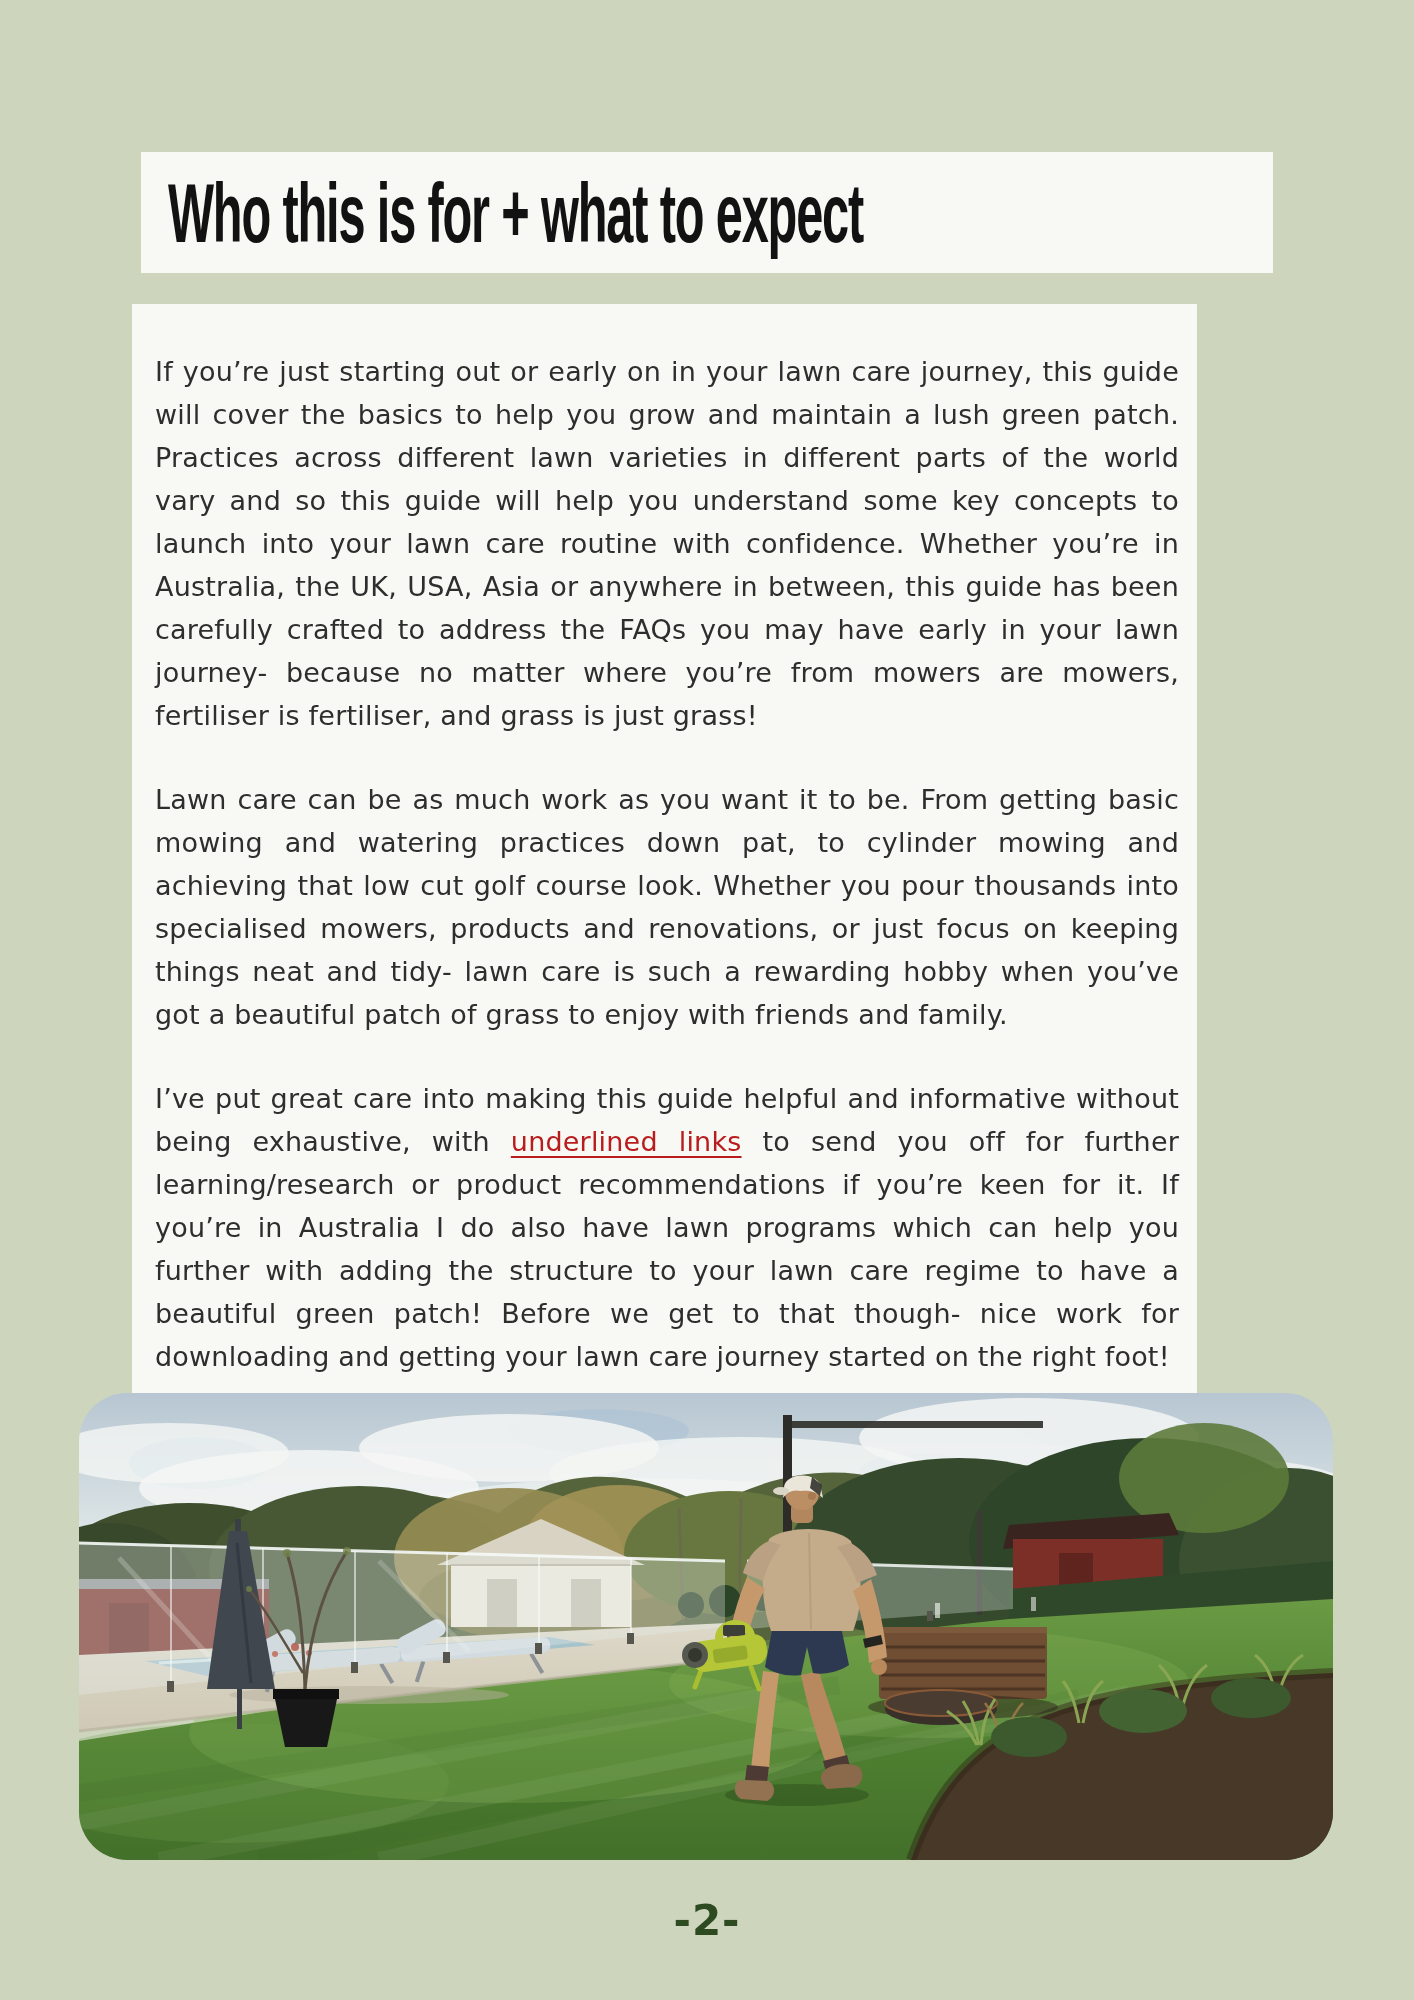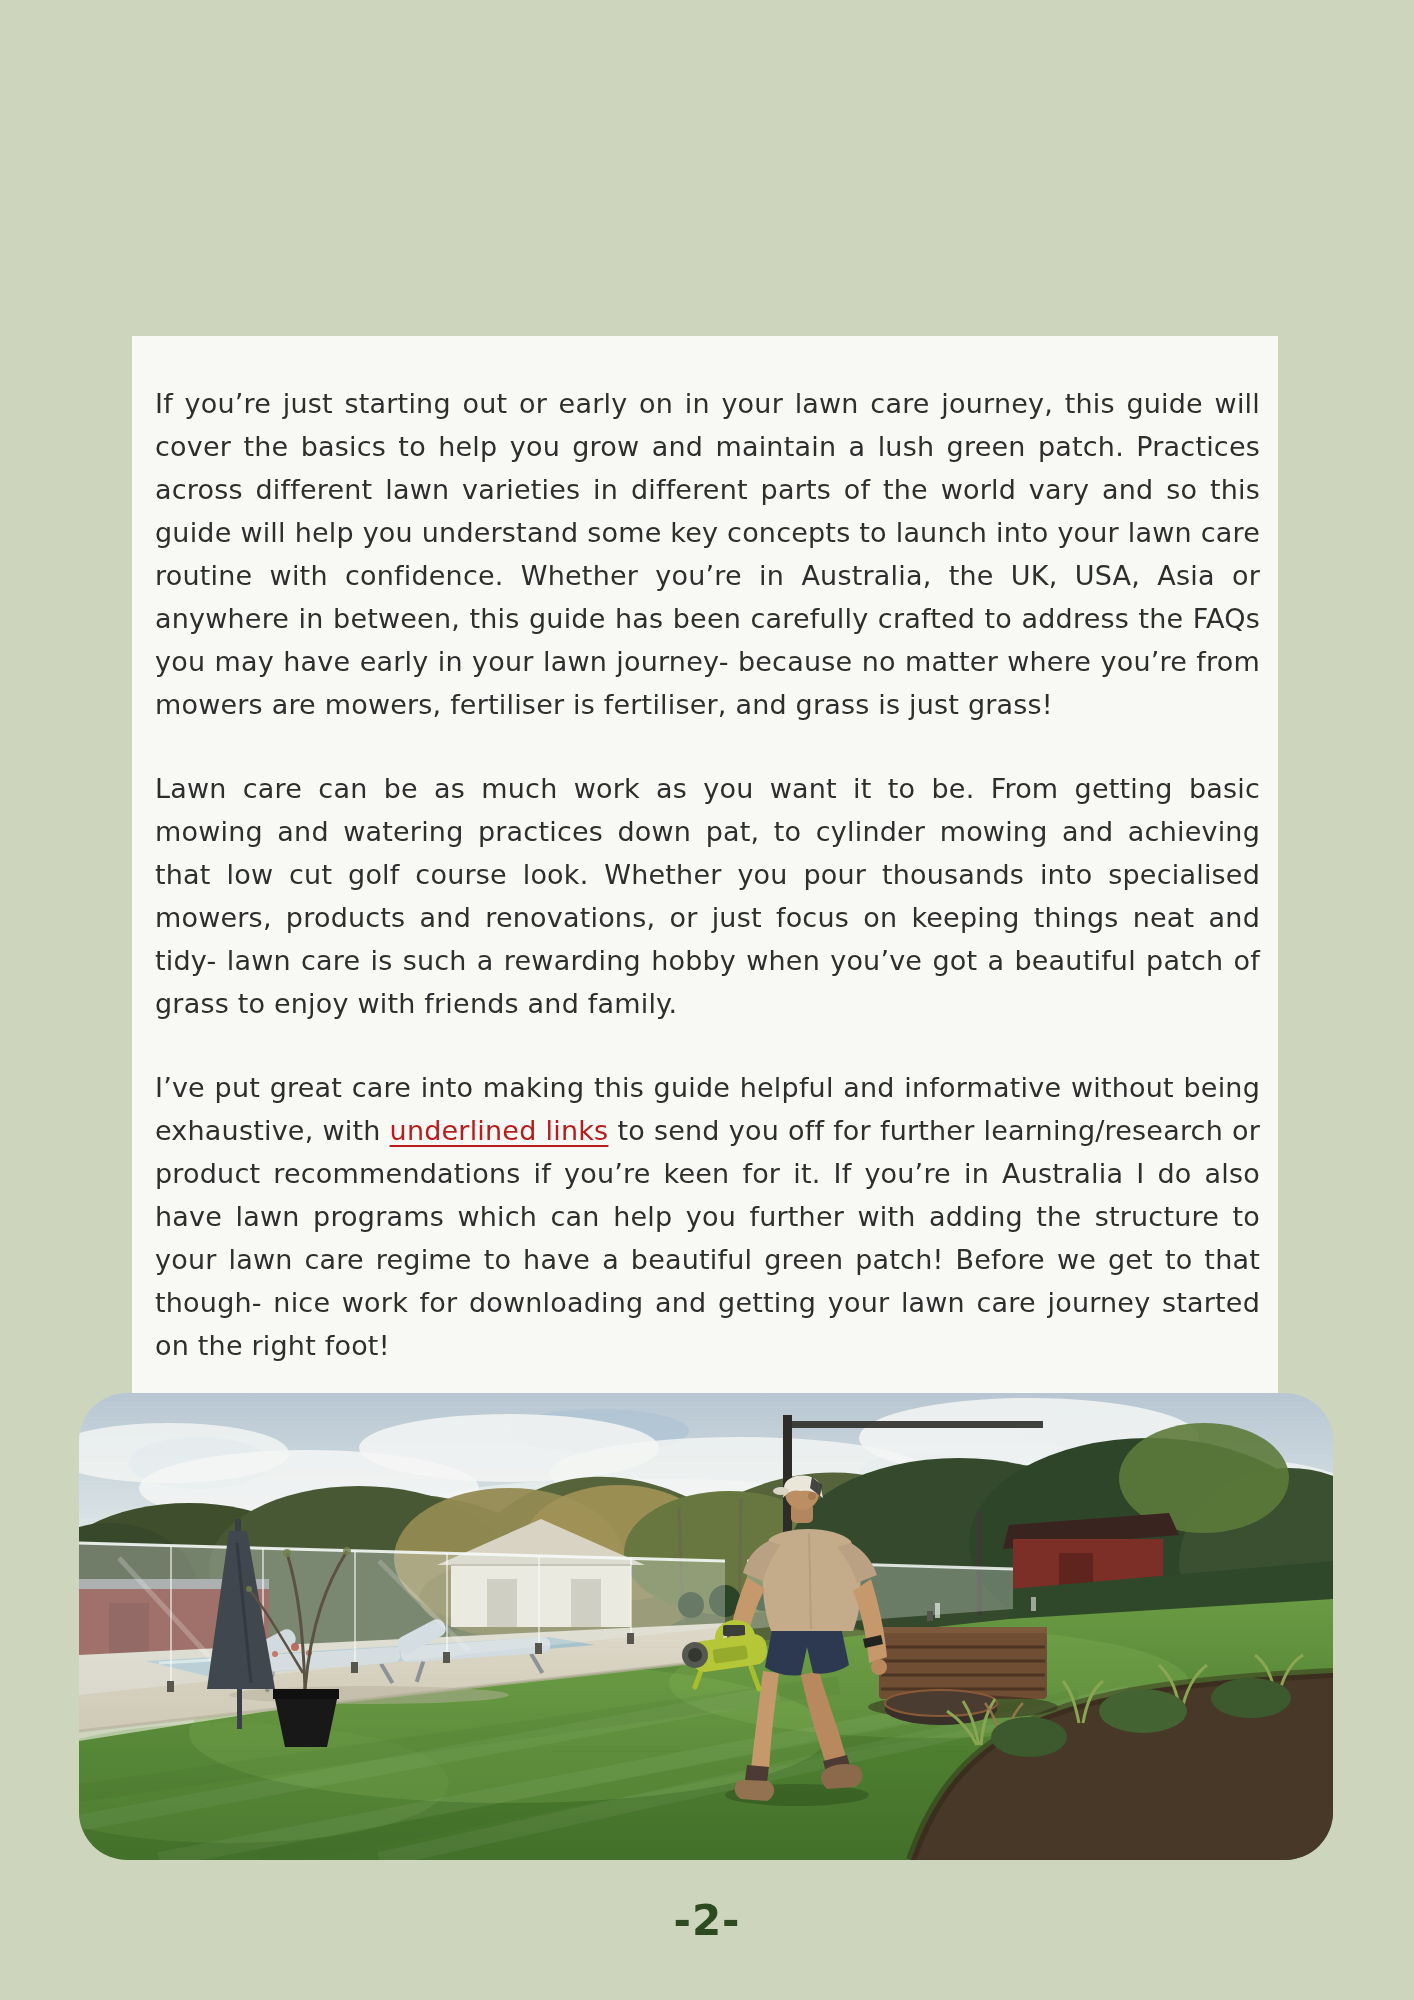--- a/index.html
+++ b/index.html
@@ -32,25 +32,24 @@
     letter-spacing: -2px;
     color: #121212;
     transform: scaleX(0.58);
     transform-origin: 0 50%;
     line-height: 1;
   }
   
   .body-box {
     position: absolute;
     left: 132px; top: 304px;
-    width: 1146px;
+    width: 1065px;
     min-height: 1126px;
     background: #f8f8f4;
     padding: 46px 18px 40px 23px;
-    margin-top: 32px;
   }
   .body-box p {
     font-size: 27px;
     line-height: 43px;
     color: #2e2e2e;
     text-align: justify;
     margin: 0 0 41px 0;
     letter-spacing: 0.2px;
   }
   .body-box p:last-child { margin-bottom: 0; }
@@ -81,20 +80,26 @@
     font-size: 42px;
     letter-spacing: 1px;
     color: #2d4a21;
   }
 </style>
 </head>
 <body>
 
 <div class="page">
 
+  <div class="header-box">
+    <div class="title-wrap">
+      <span class="title-text">Who this is for + what to expect</span>
+    </div>
+
+  </div>
 
   <div class="body-box">
     <p>If you’re just starting out or early on in your lawn care journey, this guide will cover the basics to help you grow and maintain a lush green patch. Practices across different lawn varieties in different parts of the world vary and so this guide will help you understand some key concepts to launch into your lawn care routine with confidence. Whether you’re in Australia, the UK, USA, Asia or anywhere in between, this guide has been carefully crafted to address the FAQs you may have early in your lawn journey- because no matter where you’re from mowers are mowers, fertiliser is fertiliser, and grass is just grass!</p>
     <p>Lawn care can be as much work as you want it to be. From getting basic mowing and watering practices down pat, to cylinder mowing and achieving that low cut golf course look. Whether you pour thousands into specialised mowers, products and renovations, or just focus on keeping things neat and tidy- lawn care is such a rewarding hobby when you’ve got a beautiful patch of grass to enjoy with friends and family.</p>
     <p><span>I’ve put great care into making this guide helpful and informative without being exhaustive, with </span><a class="inline-link">underlined links</a><span> to send you off for further learning/research or product recommendations if you’re keen for it. If you’re in Australia I do also have lawn programs which can help you further with adding the structure to your lawn care regime to have a beautiful green patch! Before we get to that though- nice work for downloading and getting your lawn care journey started on the right foot!</span></p>
   </div>
 
   <div class="photo" role="img" aria-label="Man in a cap and tan t-shirt walking across a lush green lawn carrying a lawn tool, beside a glass-fenced pool with sun loungers, trees, sheds and garden beds behind">
     <svg viewBox="0 0 1254 467" preserveAspectRatio="none">
       <defs>

